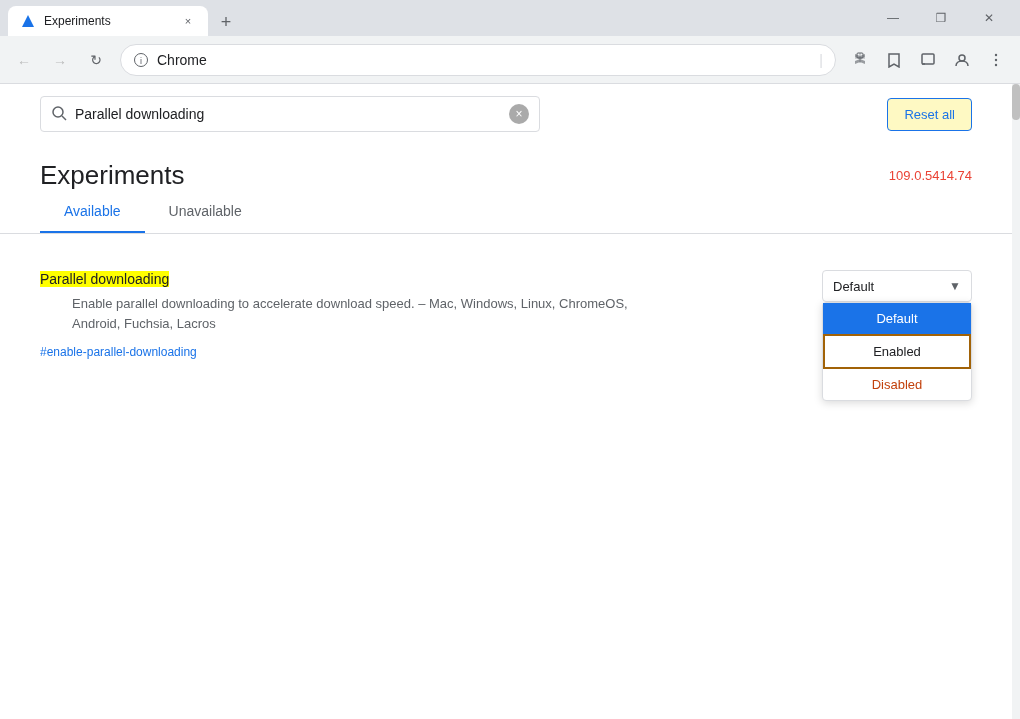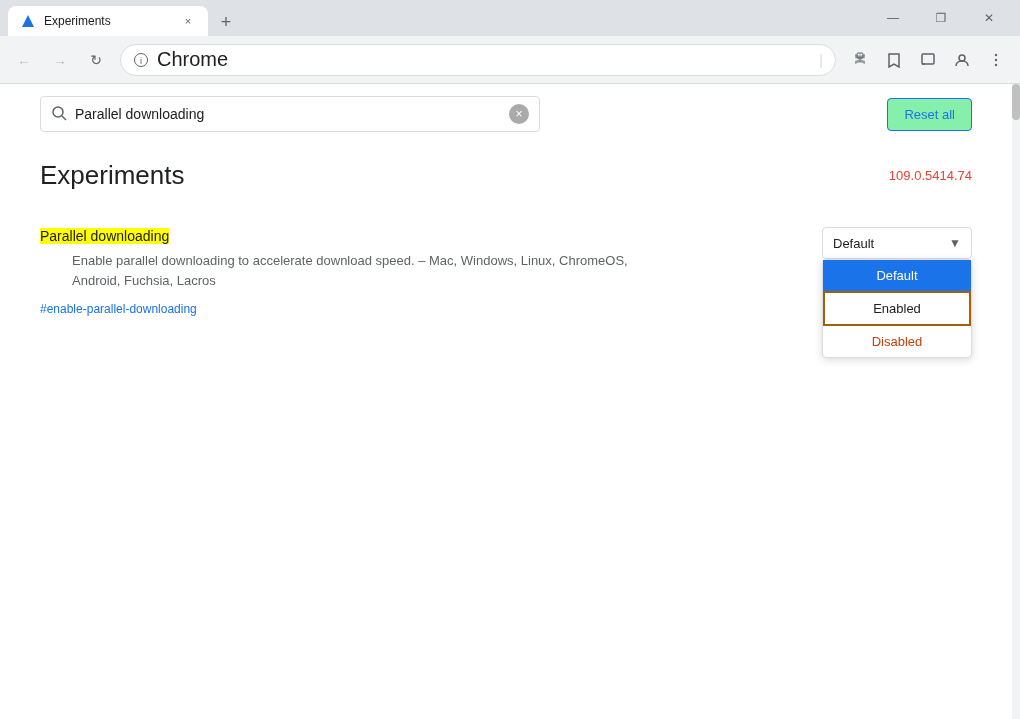--- a/index.html
+++ b/index.html
@@ -115,21 +115,21 @@
     .omnibox-security {
       width: 16px;
       height: 16px;
       display: flex;
       align-items: center;
       justify-content: center;
       font-size: 13px;
       color: #5f6368;
     }
     .omnibox-text {
-      font-size: 20px;
+      font-size: 14px;
       color: #202124;
       flex: 1;
     }
     .omnibox-separator {
       color: #dadce0;
       font-size: 14px;
     }
     .toolbar-actions {
       display: flex;
       align-items: center;
@@ -205,21 +205,21 @@
       align-items: center;
       justify-content: center;
       font-size: 12px;
       cursor: pointer;
     }
     .reset-all-btn {
       padding: 8px 16px;
       border: 1px solid #1a73e8;
       border-radius: 4px;
       color: #1a73e8;
-      background: #86efac;
+      background: #fef9c3;
       font-size: 13px;
       cursor: pointer;
     }
 
     
     .tabs-container {
       padding: 0 40px;
       border-bottom: 1px solid #dadce0;
     }
     .tabs {
@@ -410,20 +410,30 @@
         <div class="search-clear">×</div>
       </div>
       <button class="reset-all-btn">Reset all</button>
     </div>
 
     <div class="experiments-header">
       <h1 class="experiments-title">Experiments</h1>
       <span class="version-text">109.0.5414.74</span>
     </div>
 
+    <div class="tabs-container">
+      <div class="tabs">
+        <div class="tab-item active">
+          <span>Available</span>
+        </div>
+        <div class="tab-item">
+          <span>Unavailable</span>
+        </div>
+      </div>
+    </div>
 
     <div class="experiments-list">
       <div class="experiment-item">
         <div class="experiment-info">
           <span class="experiment-name">Parallel downloading</span>
           <p class="experiment-desc">Enable parallel downloading to accelerate download speed. – Mac, Windows, Linux, ChromeOS, Android, Fuchsia, Lacros</p>
           <a class="experiment-link" href="#">#enable-parallel-downloading</a>
         </div>
 
         <div class="dropdown-container">

